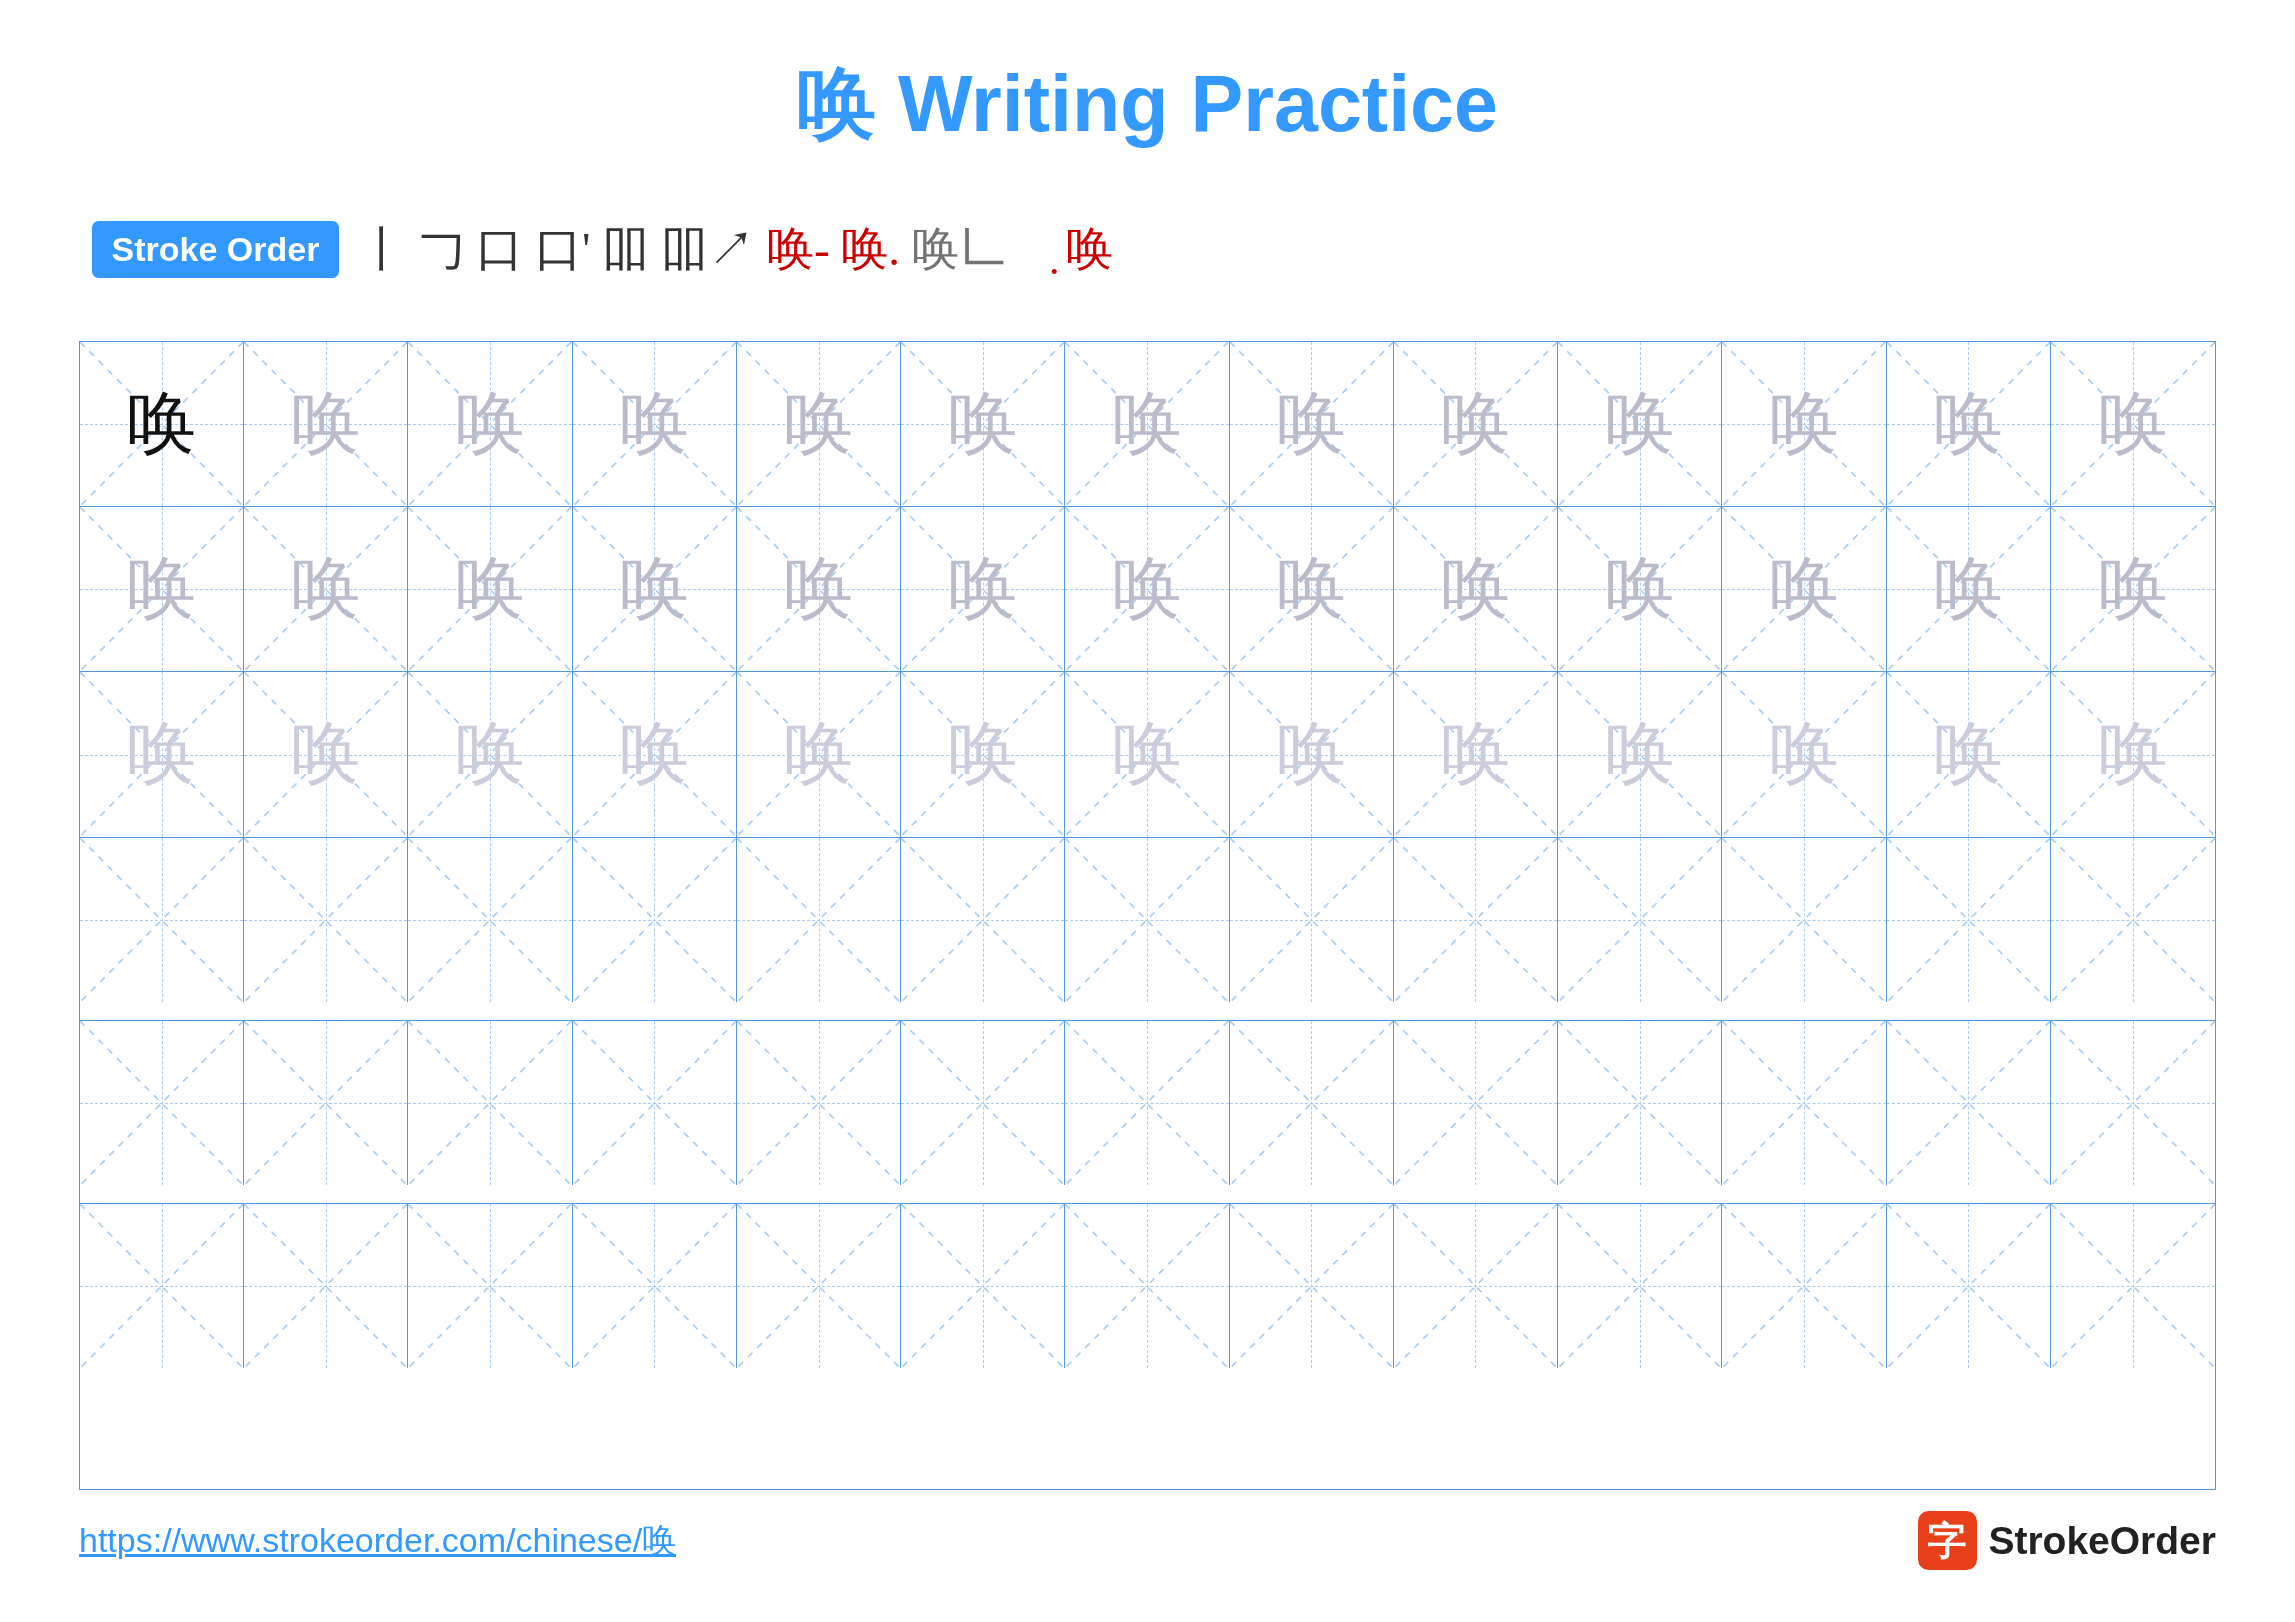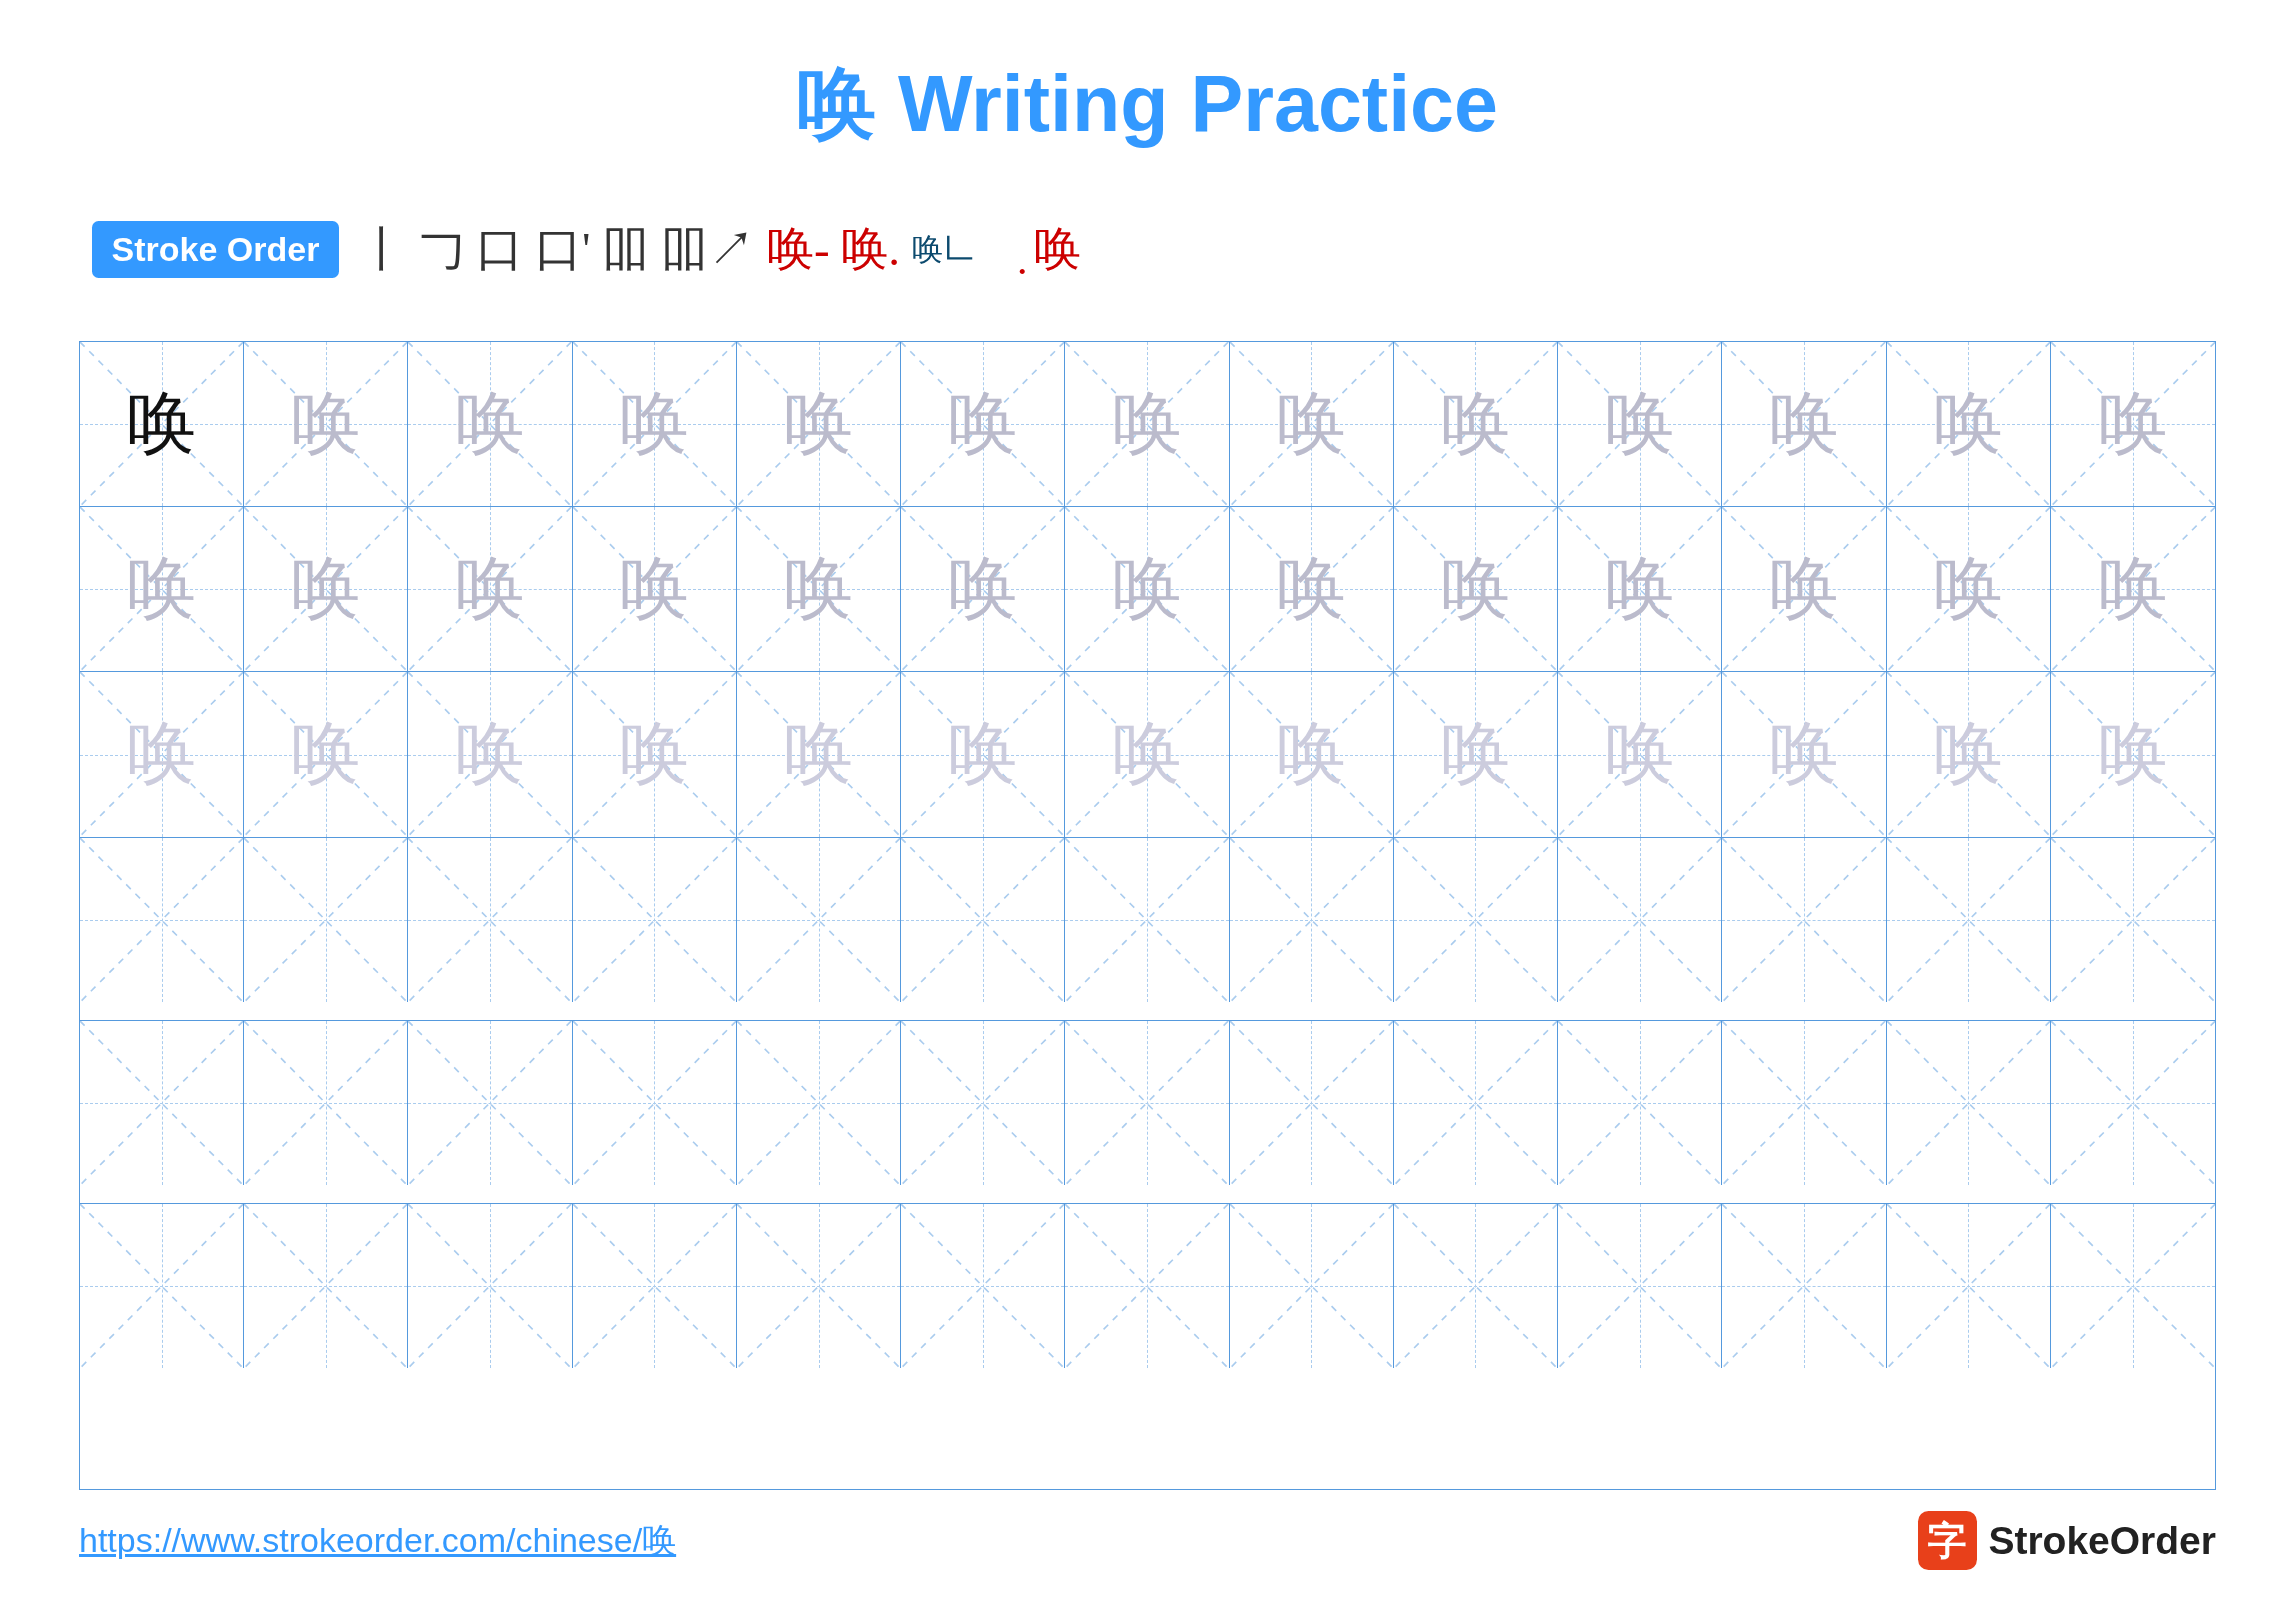--- a/index.html
+++ b/index.html
@@ -207,21 +207,21 @@
     <div class="stroke-chars">
 
       <span class="stroke-char" style="color:#333;font-size:47px;font-family:serif;">丨</span>
       <span class="stroke-char" style="color:#333;font-size:47px;font-family:serif;">𠃌</span>
       <span class="stroke-char" style="color:#333;font-size:47px;font-family:serif;">口</span>
       <span class="stroke-char" style="color:#333;font-size:47px;font-family:'SimSun',serif;">口'</span>
       <span class="stroke-char" style="color:#333;font-size:47px;font-family:'SimSun',serif;">吅</span>
       <span class="stroke-char" style="color:#333;font-size:47px;font-family:'SimSun',serif;">吅↗</span>
       <span class="stroke-char" style="color:#cc0000;font-size:47px;font-family:'SimSun',serif;">唤-</span>
       <span class="stroke-char" style="color:#cc0000;font-size:47px;font-family:'SimSun',serif;">唤.</span>
-      <span class="stroke-char" style="color:#0c4a6e;font-size:31px;font-family:Liberation Sans, sans-serif;">唤𠃊</span>
+      <span class="stroke-char" style="color:#737373;font-size:47px;font-family:Liberation Sans, sans-serif;">唤𠃊</span>
       <span class="stroke-char red" style="color:#cc0000;font-size:47px;font-family:'SimSun',serif;">唤̣</span>
       <span class="stroke-char red" style="color:#cc0000;font-size:47px;font-family:'SimSun',serif;">唤</span>
     </div>
   </div>
 
   <div class="practice-grid">
 
     <div class="grid-row">
       <div class="grid-cell">
         <div class="cell-inner">

